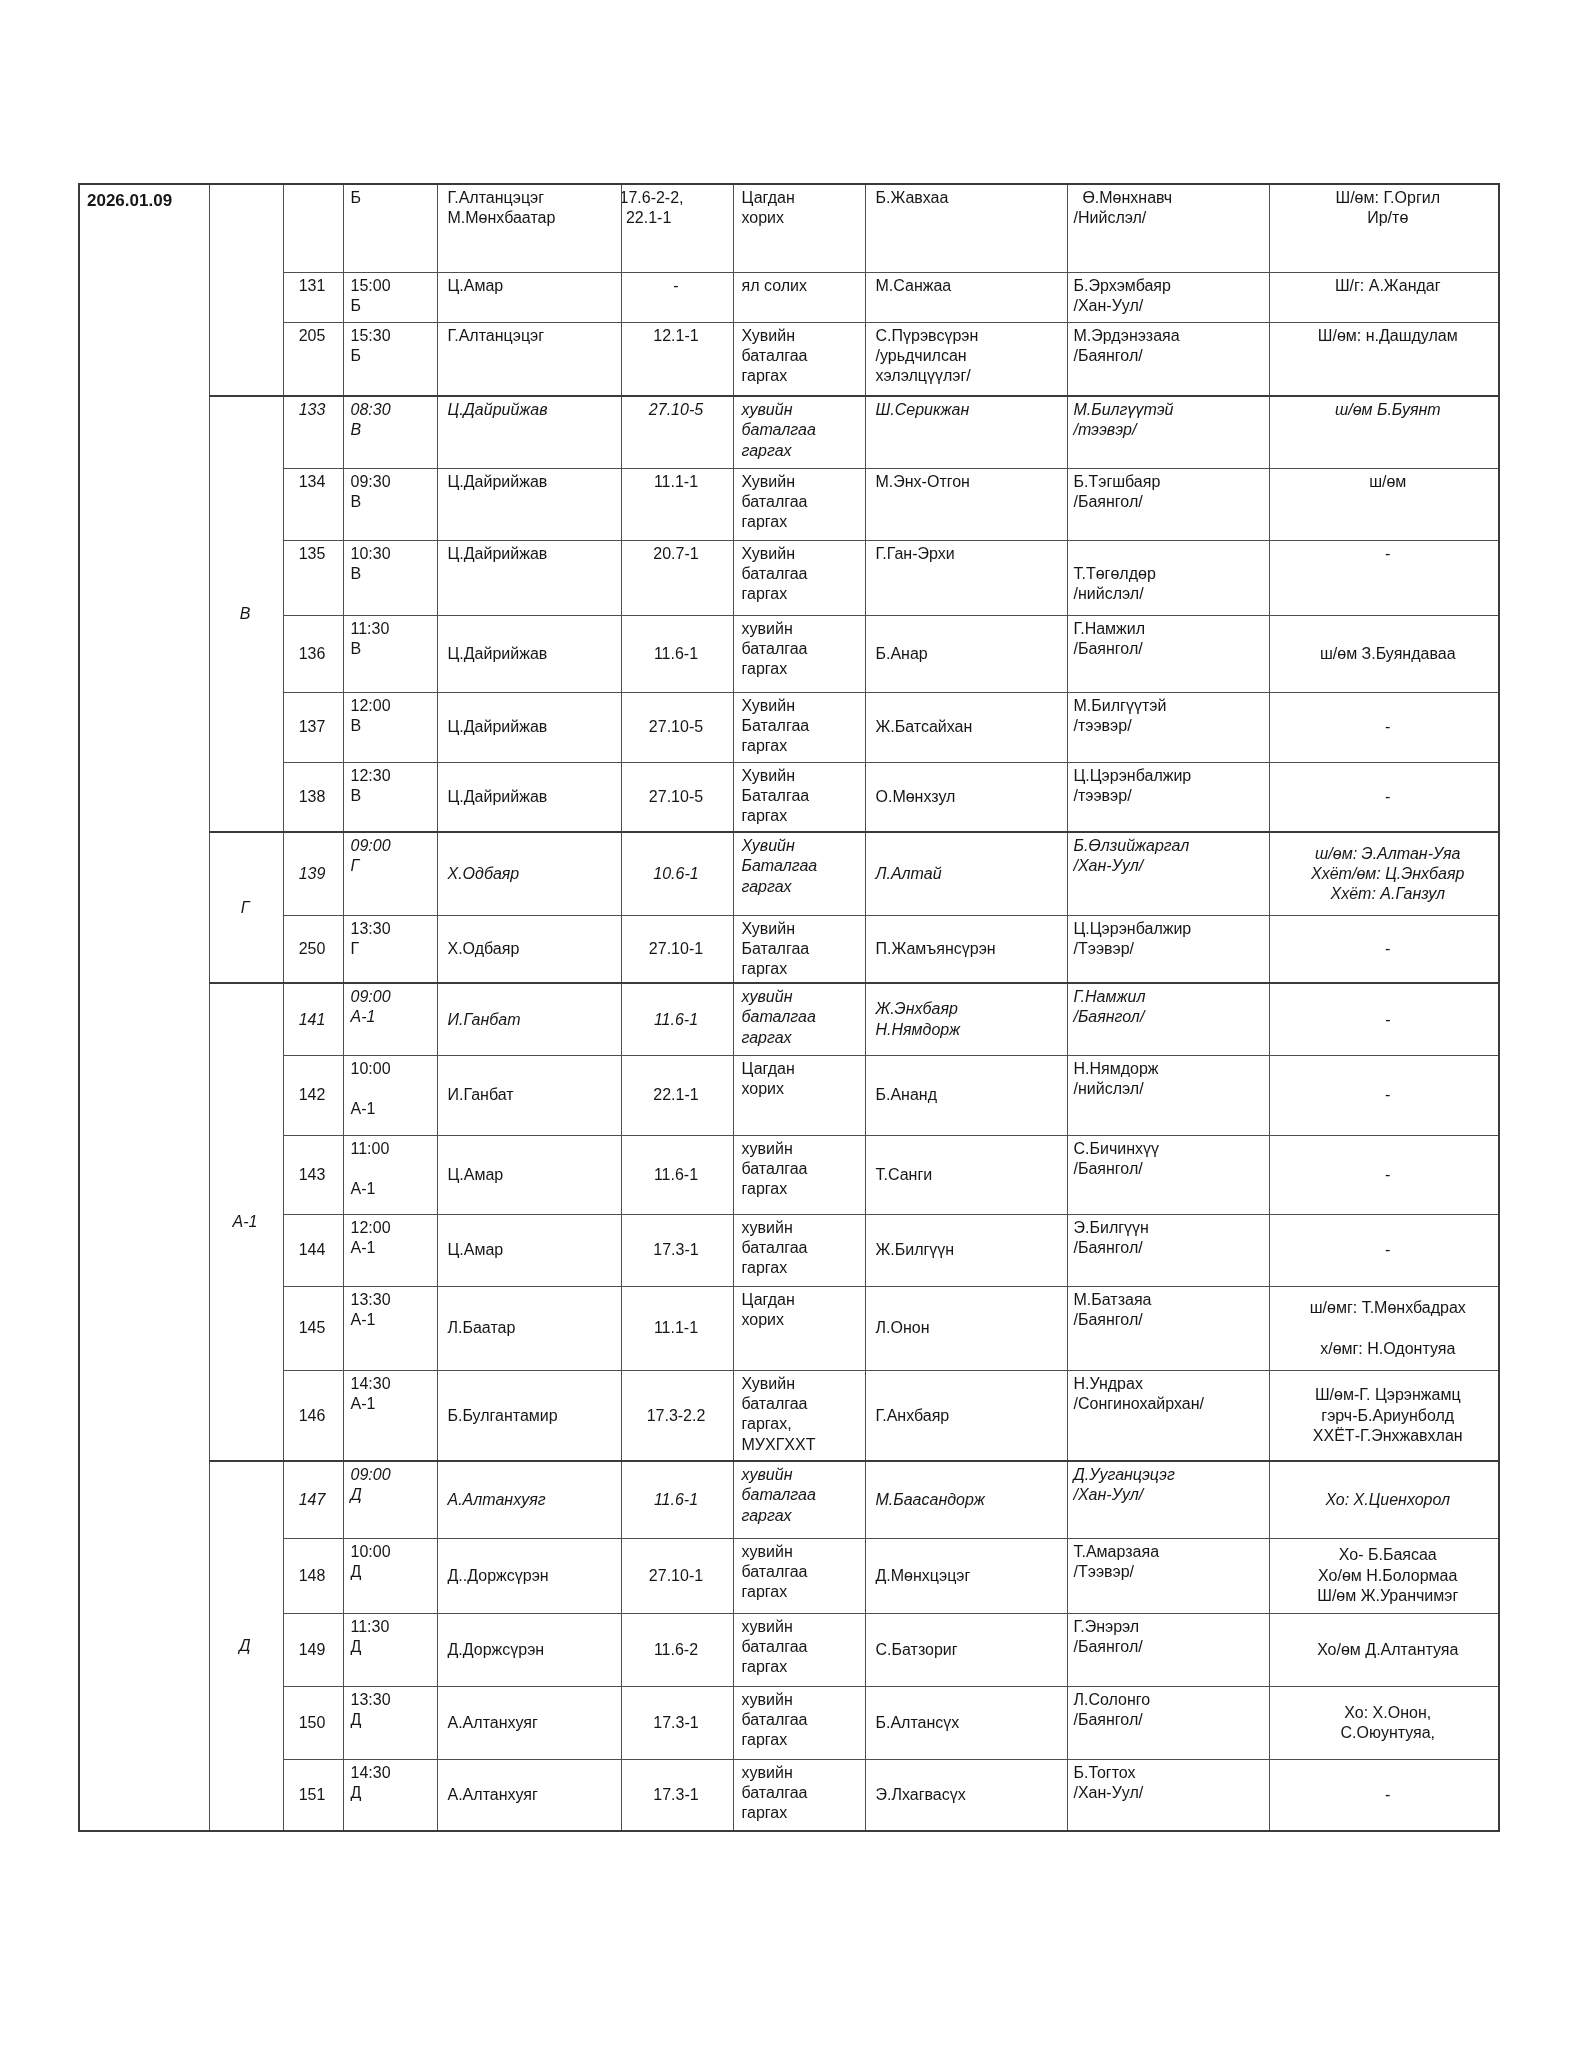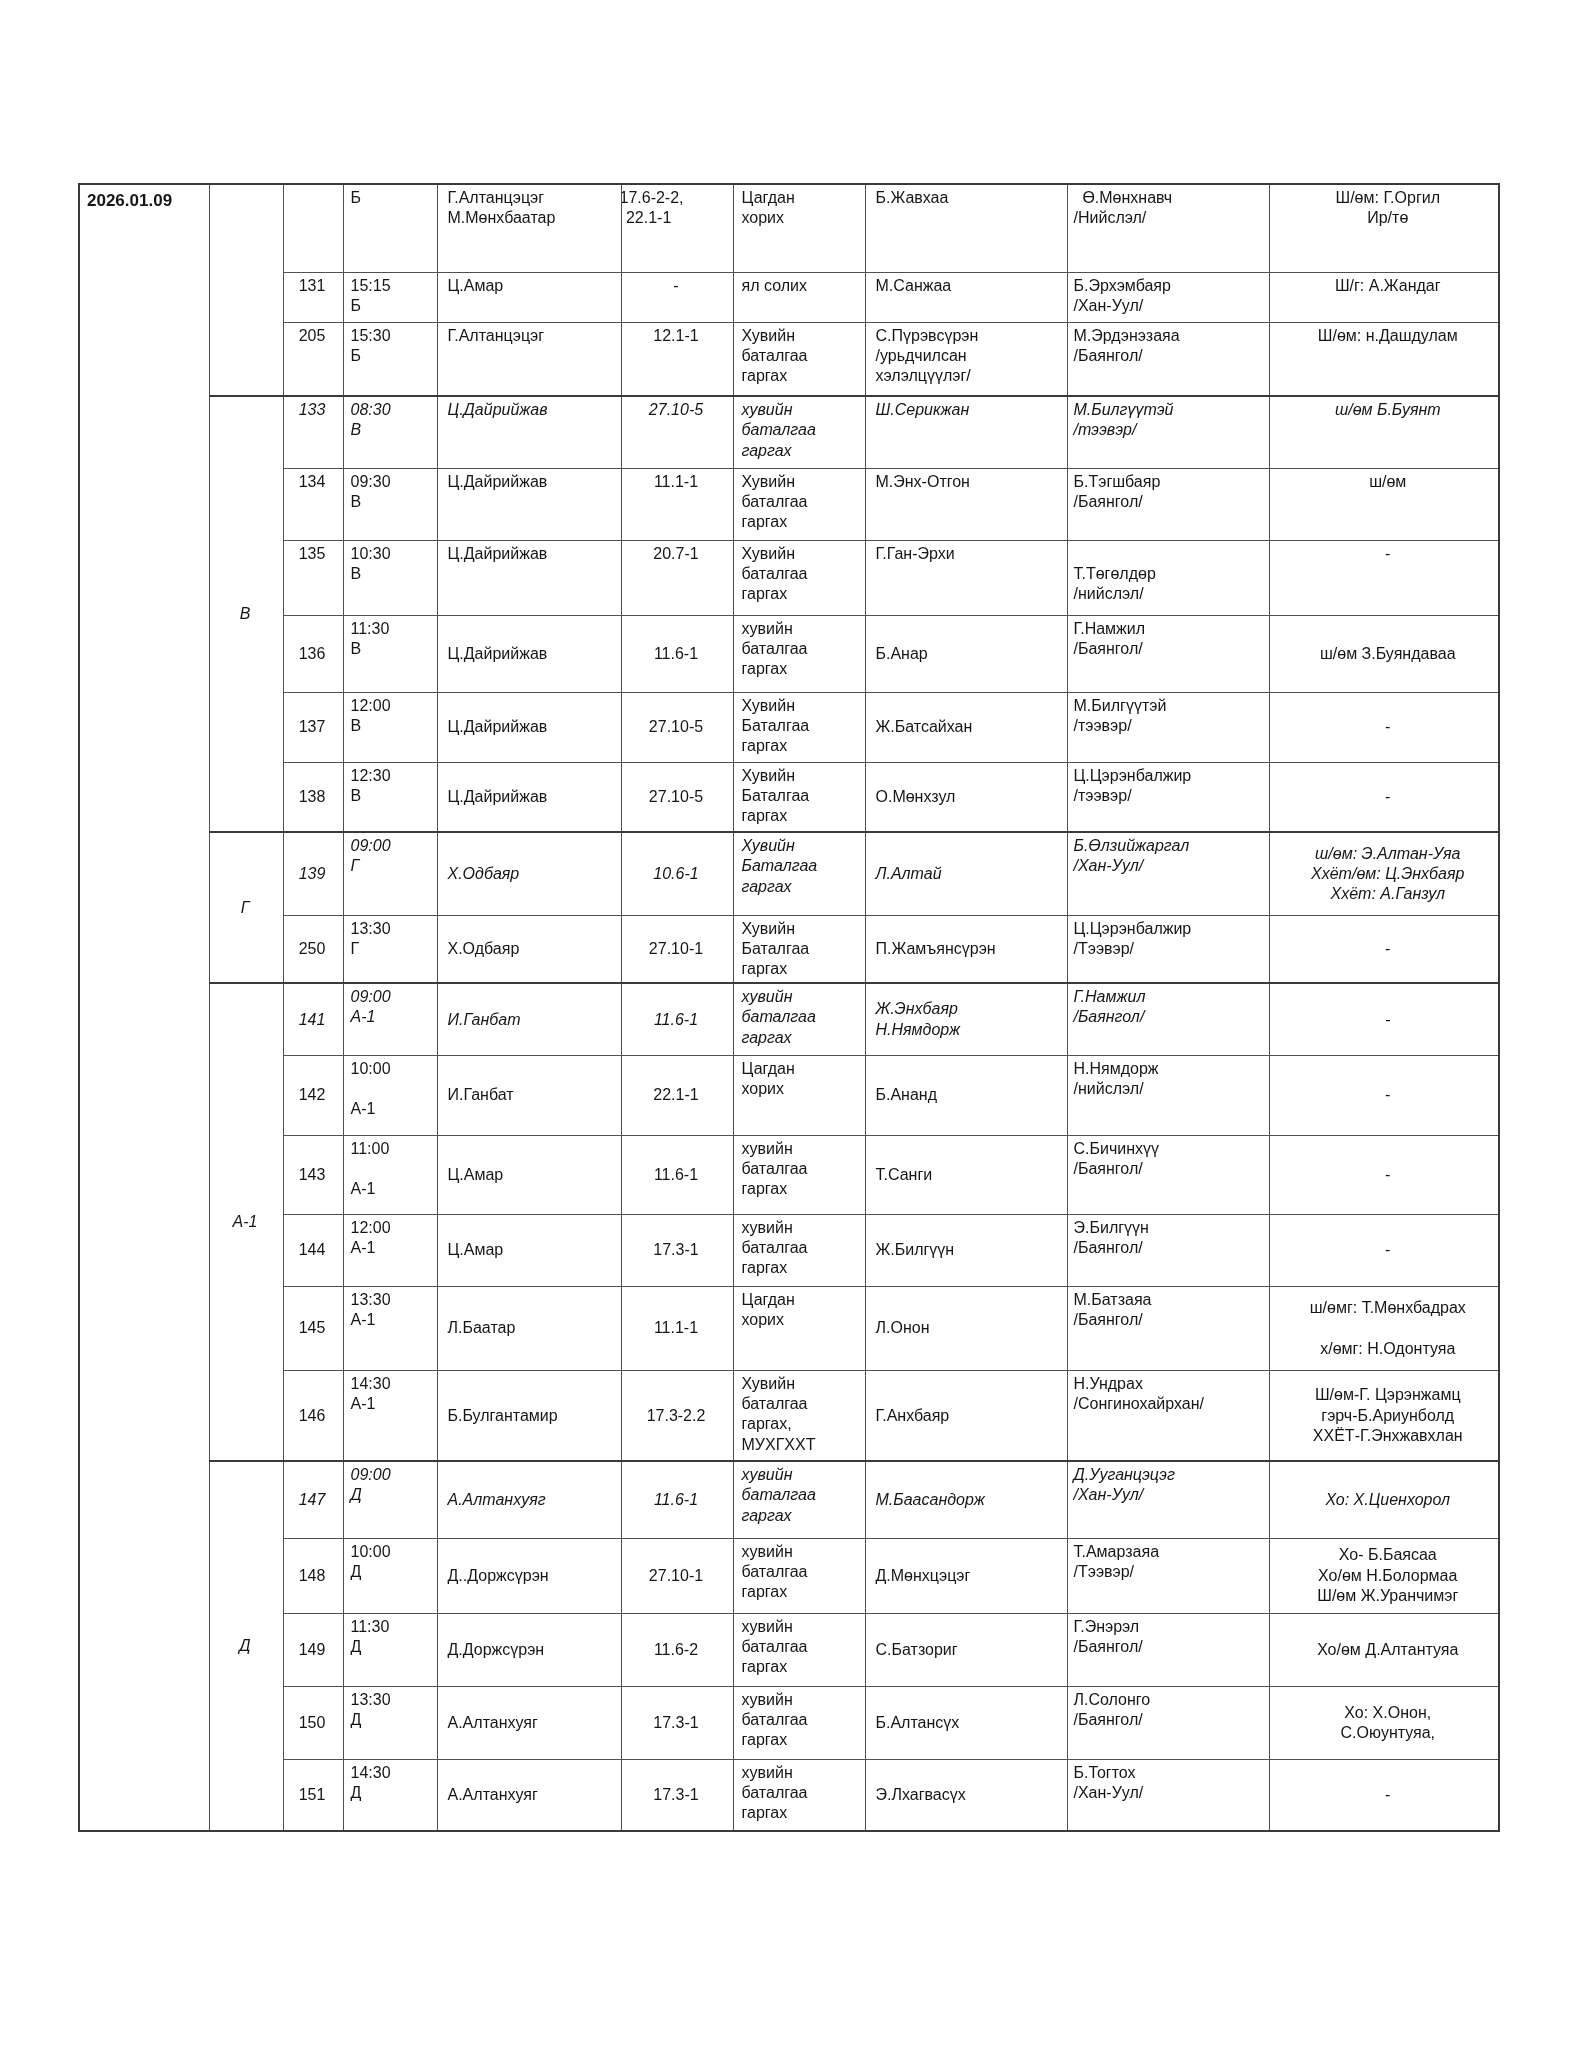--- a/index.html
+++ b/index.html
@@ -65,21 +65,21 @@
           <td class="col-type first-row">Цагдан
 хорих</td>
           <td class="col-defendant first-row">Б.Жавхаа</td>
           <td class="col-court first-row">&nbsp;&nbsp;Ө.Мөнхнавч
 /Нийслэл/</td>
           <td class="col-notes first-row">Ш/өм: Г.Оргил
 Ир/тө</td>
         </tr>
         <tr style="height: 50px;">
           <td class="col-no">131</td>
-          <td class="col-time">15:15
+          <td class="col-time">15:00
 Б</td>
           <td class="col-judge">Ц.Амар</td>
           <td class="col-statute">-</td>
           <td class="col-type">ял солих</td>
           <td class="col-defendant">М.Санжаа</td>
           <td class="col-court">Б.Эрхэмбаяр
 /Хан-Уул/</td>
           <td class="col-notes">Ш/г: А.Жандаг</td>
         </tr>
         <tr style="height: 74px;">

